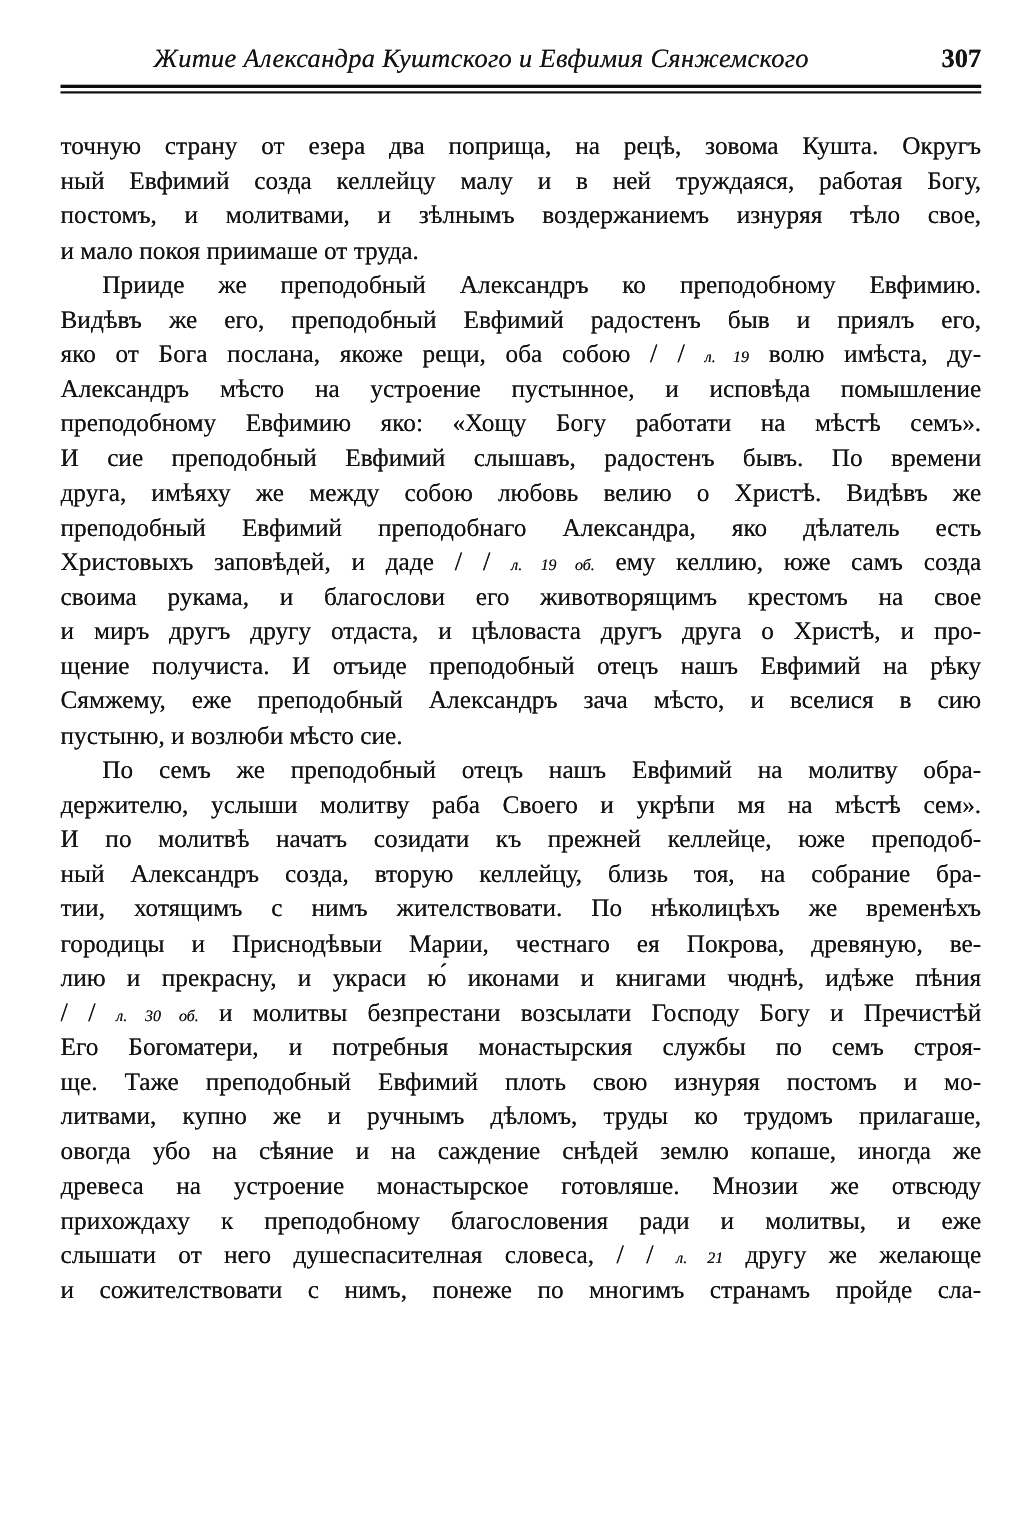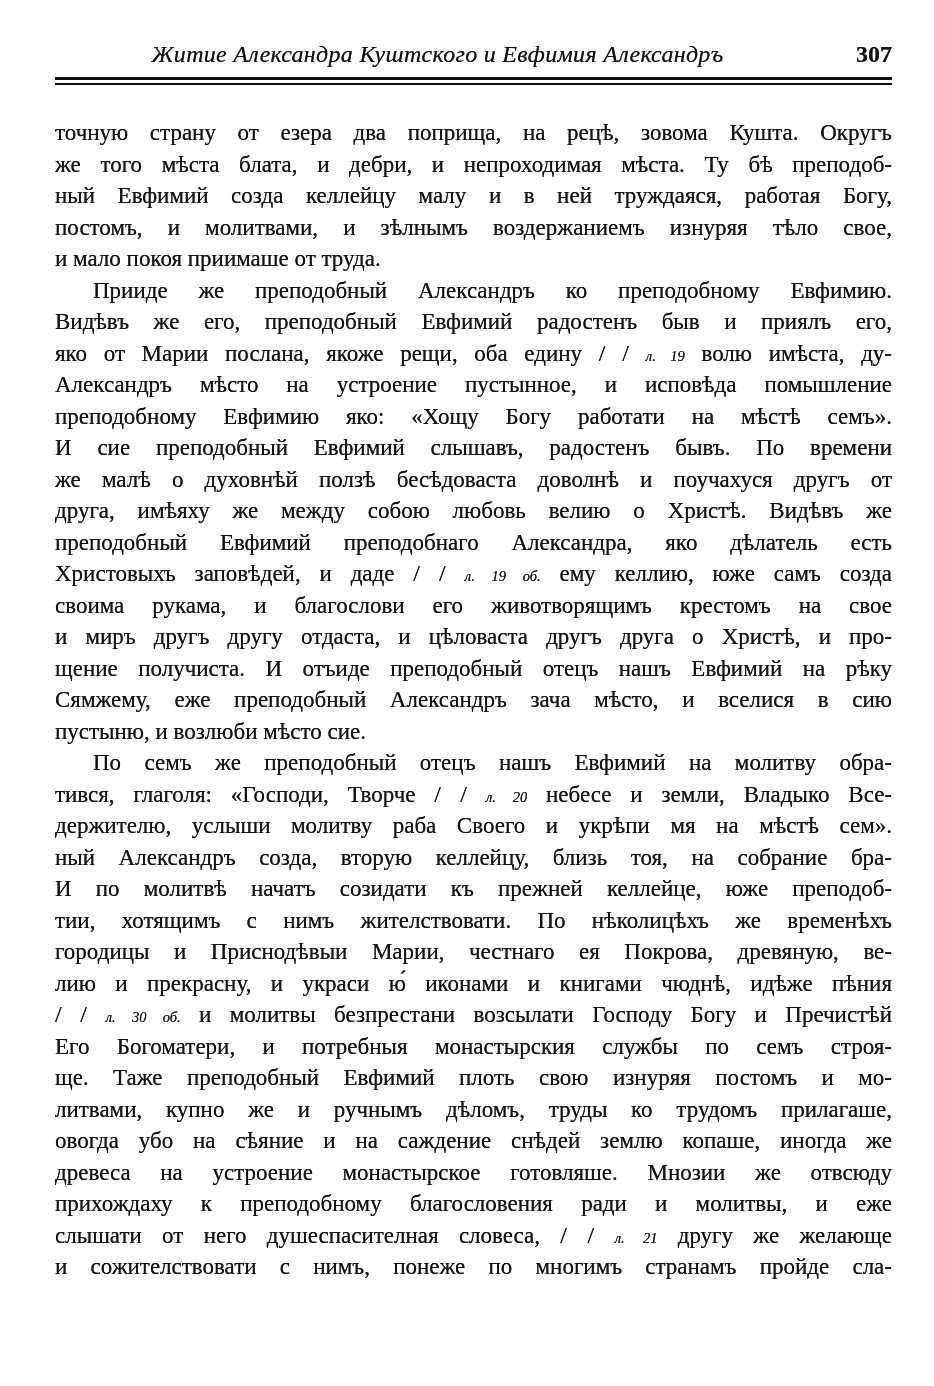--- a/index.html
+++ b/index.html
@@ -71,55 +71,52 @@
   .folio {
     font-style: italic;
     font-size: 14.5px;
   }
 </style>
 </head>
 <body>
 
 <div class="page">
   <div class="header-row">
-    <div class="header-title">Житие Александра Куштского и Евфимия Александръ</div>
+    <div class="header-title">Житие Александра Куштского и Евфимия Сянжемского</div>
     <div class="page-number">307</div>
   </div>
   <div class="rule"></div>
   <div class="text-block">
       <div class="para">
         <div class="line"><span>точную страну от езера два поприща, на рецѣ, зовома Кушта. Округъ</span></div>
-        <div class="line"><span>же того мѣста блата, и дебри, и непроходимая мѣста. Ту бѣ преподоб-</span></div>
         <div class="line"><span>ный Евфимий созда келлейцу малу и в ней труждаяся, работая Богу,</span></div>
         <div class="line"><span>постомъ, и молитвами, и зѣлнымъ воздержаниемъ изнуряя тѣло свое,</span></div>
         <div class="line lastline"><span>и мало покоя приимаше от труда.</span></div>
       </div>
       <div class="para indent">
         <div class="line"><span>Прииде же преподобный Александръ ко преподобному Евфимию.</span></div>
         <div class="line"><span>Видѣвъ же его, преподобный Евфимий радостенъ быв и приялъ его,</span></div>
-        <div class="line"><span>яко от Марии послана, якоже рещи, оба едину </span><span class="slashes">/ / </span><span class="folio">л. 19</span><span> волю имѣста, ду-</span></div>
+        <div class="line"><span>яко от Бога послана, якоже рещи, оба собою </span><span class="slashes">/ / </span><span class="folio">л. 19</span><span> волю имѣста, ду-</span></div>
         <div class="line"><span>Александръ мѣсто на устроение пустынное, и исповѣда помышление</span></div>
         <div class="line"><span>преподобному Евфимию яко: «Хощу Богу работати на мѣстѣ семъ».</span></div>
         <div class="line"><span>И сие преподобный Евфимий слышавъ, радостенъ бывъ. По времени</span></div>
-        <div class="line"><span>же малѣ о духовнѣй ползѣ бесѣдоваста доволнѣ и поучахуся другъ от</span></div>
         <div class="line"><span>друга, имѣяху же между собою любовь велию о Христѣ. Видѣвъ же</span></div>
         <div class="line"><span>преподобный Евфимий преподобнаго Александра, яко дѣлатель есть</span></div>
         <div class="line"><span>Христовыхъ заповѣдей, и даде </span><span class="slashes">/ / </span><span class="folio">л. 19 об.</span><span> ему келлию, юже самъ созда</span></div>
         <div class="line"><span>своима рукама, и благослови его животворящимъ крестомъ на свое</span></div>
         <div class="line"><span>и миръ другъ другу отдаста, и цѣловаста другъ друга о Христѣ, и про-</span></div>
         <div class="line"><span>щение получиста. И отъиде преподобный отецъ нашъ Евфимий на рѣку</span></div>
         <div class="line"><span>Сямжему, еже преподобный Александръ зача мѣсто, и вселися в сию</span></div>
         <div class="line lastline"><span>пустыню, и возлюби мѣсто сие.</span></div>
       </div>
       <div class="para indent">
         <div class="line"><span>По семъ же преподобный отецъ нашъ Евфимий на молитву обра-</span></div>
-        <div class="line"><span>тився, глаголя: «Господи, Творче </span><span class="slashes">/ / </span><span class="folio">л. 20</span><span> небесе и земли, Владыко Все-</span></div>
         <div class="line"><span>держителю, услыши молитву раба Своего и укрѣпи мя на мѣстѣ сем».</span></div>
+        <div class="line"><span>И по молитвѣ начатъ созидати къ прежней келлейце, юже преподоб-</span></div>
         <div class="line"><span>ный Александръ созда, вторую келлейцу, близь тоя, на собрание бра-</span></div>
-        <div class="line"><span>И по молитвѣ начатъ созидати къ прежней келлейце, юже преподоб-</span></div>
         <div class="line"><span>тии, хотящимъ с нимъ жителствовати. По нѣколицѣхъ же временѣхъ</span></div>
         <div class="line"><span>городицы и Приснодѣвыи Марии, честнаго ея Покрова, древяную, ве-</span></div>
         <div class="line"><span>лию и прекрасну, и украси ю́ иконами и книгами чюднѣ, идѣже пѣния</span></div>
         <div class="line"><span class="slashes">/ / </span><span class="folio">л. 30 об.</span><span> и молитвы безпрестани возсылати Господу Богу и Пречистѣй</span></div>
         <div class="line"><span>Его Богоматери, и потребныя монастырския службы по семъ строя-</span></div>
         <div class="line"><span>ще. Таже преподобный Евфимий плоть свою изнуряя постомъ и мо-</span></div>
         <div class="line"><span>литвами, купно же и ручнымъ дѣломъ, труды ко трудомъ прилагаше,</span></div>
         <div class="line"><span>овогда убо на сѣяние и на саждение снѣдей землю копаше, иногда же</span></div>
         <div class="line"><span>древеса на устроение монастырское готовляше. Мнозии же отвсюду</span></div>
         <div class="line"><span>прихождаху к преподобному благословения ради и молитвы, и еже</span></div>

